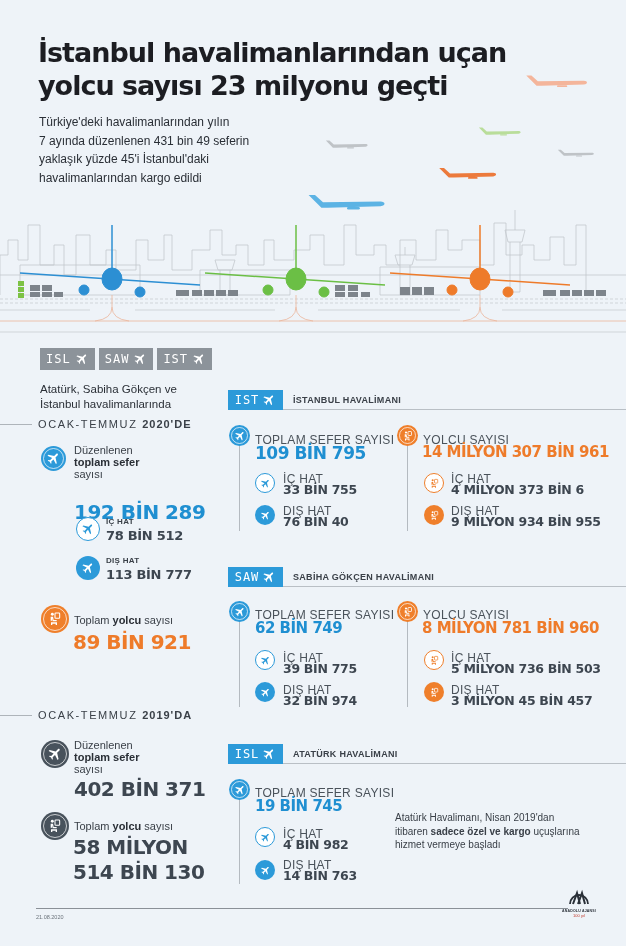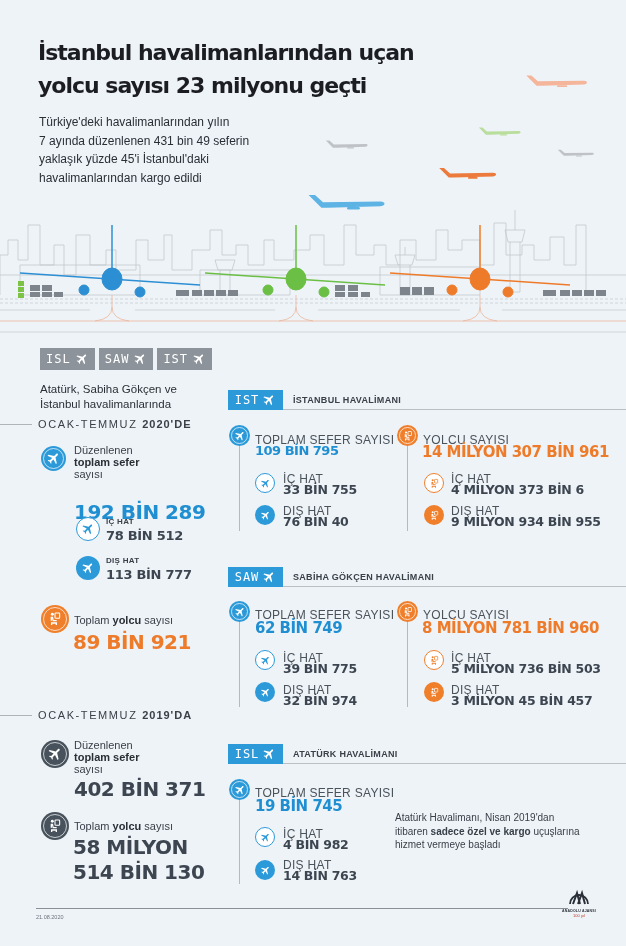--- a/index.html
+++ b/index.html
@@ -9,21 +9,21 @@
     font-family: "Liberation Sans", "DejaVu Sans", sans-serif;
     color: #333b44;
     position: relative;
   }
   .abs { position: absolute; }
 
   
   .title {
     left: 38px; top: 36px; width: 470px;
     font-family: "DejaVu Sans", sans-serif;
-    font-weight: bold; font-size: 22px; line-height: 33px;
+    font-weight: bold; font-size: 27px; line-height: 33px;
     color: #1c1d22; letter-spacing: -1px;
   }
   .title div { white-space: nowrap; }
   .subtitle {
     left: 39px; top: 113px; width: 260px;
     font-size: 12px; line-height: 18.5px; color: #2a2f36;
   }
   .subtitle div { white-space: nowrap; }
 
   
@@ -339,21 +339,21 @@
   </div>
   <div class="name">İSTANBUL HAVALİMANI</div>
 </div>
 <div class="vline" style="left:239px;top:436px;height:95px"></div>
 <div class="circ blue ring" style="left:229px;top:425px;width:21px;height:21px">
   <svg width="12" height="12" fill="#fff">
       <use href="#plane"></use>
     </svg>
 </div>
 <div class="abs cap" style="left:255px;top:433px">TOPLAM SEFER SAYISI</div>
-<div class="abs big-blue" style="left:255px;top:443px;font-size:13px">109 BİN 795</div>
+<div class="abs big-blue" style="left:255px;top:443px;font-size:17px">109 BİN 795</div>
 <div class="circ blue-out" style="left:255px;top:473px;width:20px;height:20px">
   <svg width="11" height="11" fill="#2c9ad9">
       <use href="#plane"></use>
     </svg>
 </div>
 <div class="abs cap" style="left:283px;top:472px">İÇ HAT</div>
 <div class="abs mid-dark" style="left:283px;top:482px">33 BİN 755</div>
 <div class="circ blue" style="left:255px;top:505px;width:20px;height:20px">
   <svg width="11" height="11" fill="#fff">
       <use href="#plane"></use>

